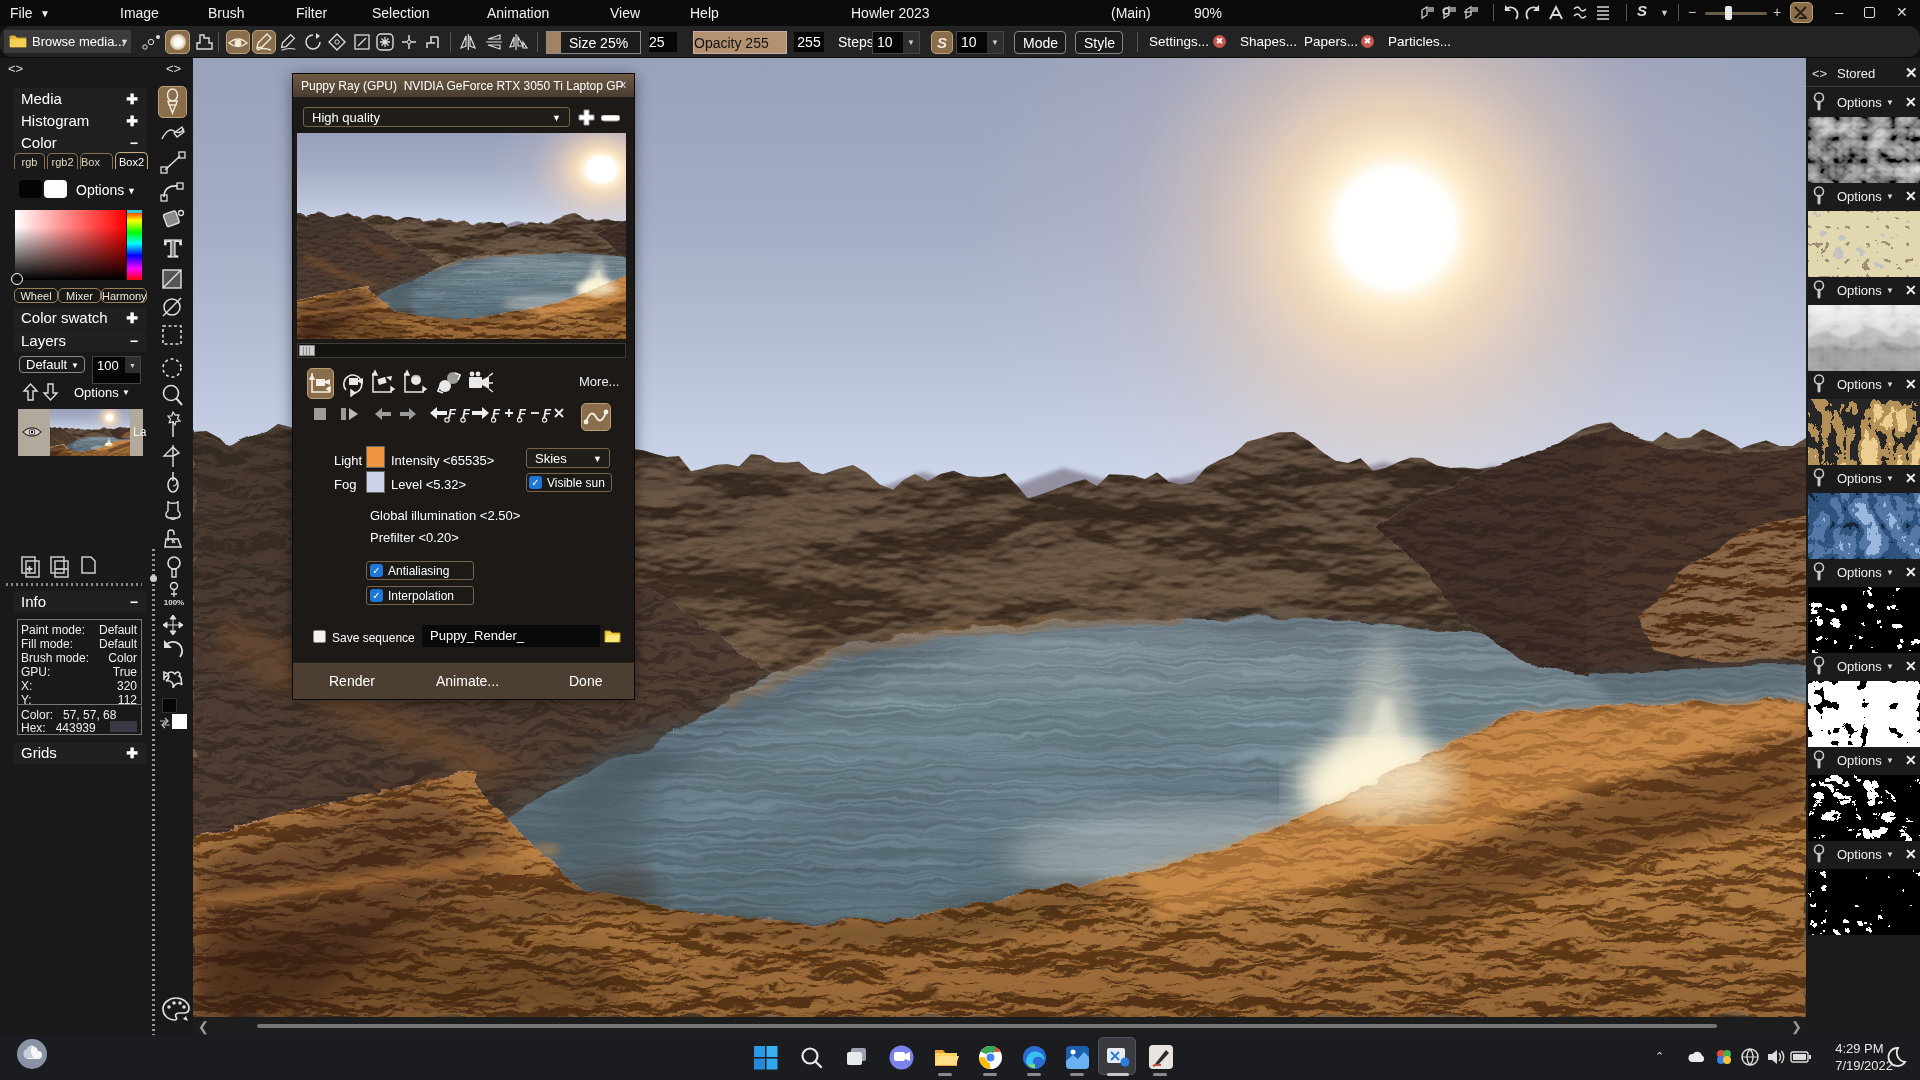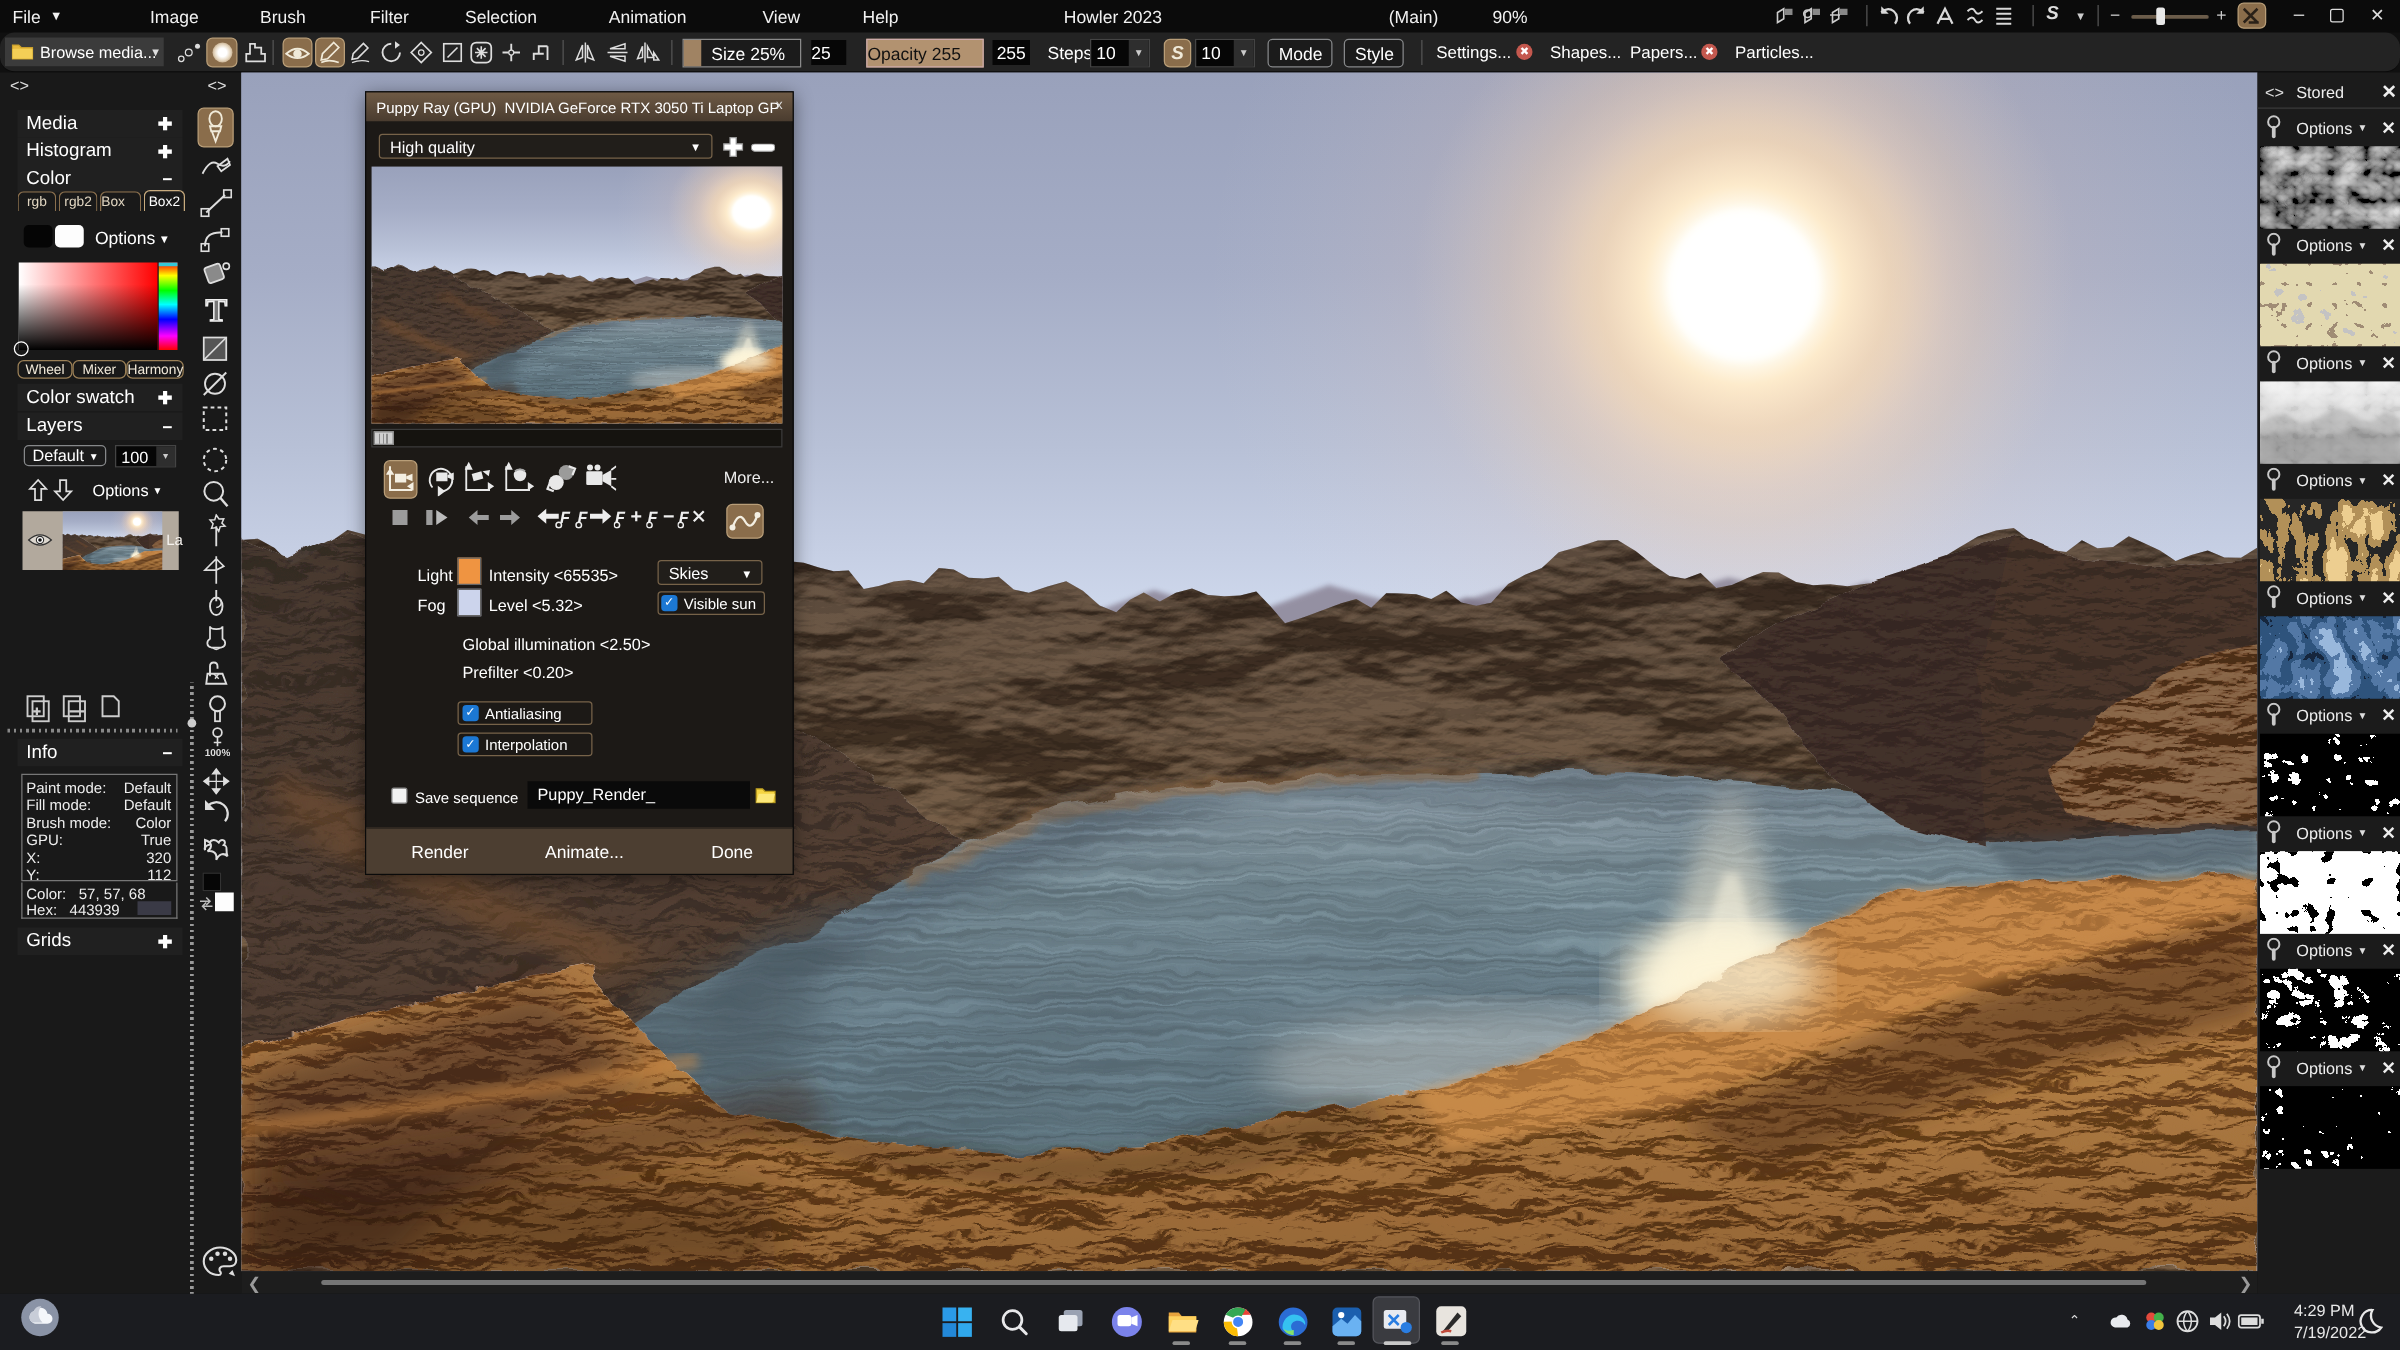--- a/index.html
+++ b/index.html
@@ -193,21 +193,21 @@
     </div>
  <div class="abs" style="left:127px;top:152px;width:15px;height:70px;background:linear-gradient(to bottom,#f00 0%,#ff0 15%,#0f0 32%,#0ff 48%,#00f 65%,#f0f 84%,#f00 100%)">
   <div class="abs" style="left:0;top:0;width:15px;height:3px;background:#35c8d8"></div>
     </div>
  <div class="abs" style="left:14px;top:230px;width:44px;height:15px;border:1px solid #9b8057;border-radius:5px;font-size:11px;color:#f0e8d8;text-align:center;padding-top:1px">Wheel</div>
  <div class="abs" style="left:58px;top:230px;width:43px;height:15px;border:1px solid #9b8057;border-radius:5px;font-size:11px;color:#f0e8d8;text-align:center;padding-top:1px">Mixer</div>
  <div class="abs" style="left:101px;top:230px;width:46px;height:15px;border:1px solid #9b8057;border-radius:5px;font-size:11px;color:#f0e8d8;text-align:center;padding-top:1px">Harmony</div>
  <div class="hdr" style="position:absolute;left:14px;top:249px;margin:0">Color swatch<span class="pm">✚</span></div>
  <div class="hdr" style="position:absolute;left:14px;top:272px;margin:0">Layers<span class="pm">−</span></div>
  <div class="abs dd" style="left:19px;top:298px;width:66px;height:17px;font-size:13px;padding-left:6px">Default <span style="position:absolute;right:5px;top:4px;font-size:8px">▼</span></div>
- <div class="abs" style="left:92px;top:298px;width:49px;height:18px;background:#060606;border:1px solid #444">
+ <div class="abs" style="left:92px;top:298px;width:49px;height:28px;background:#060606;border:1px solid #444">
       <span class="abs" style="left:4px;top:1px;font-size:13px">100</span>
       <div class="abs" style="right:0;top:0;width:15px;height:16px;background:#2e2e2e;color:#ccc;font-size:7px;text-align:center;padding-top:5px">▼</div>
     </div>
  <svg class="abs" style="left:21px;top:324px" width="40" height="20" viewBox="0 0 40 20">
       <path d="M7 18V9H3L9.5 2 16 9h-4v9z" fill="none" stroke="#ddd" stroke-width="1.4"></path>
       <path d="M27 2v9h-4l6.5 7 6.5-7h-4V2z" fill="none" stroke="#ddd" stroke-width="1.4"></path>
     </svg>
  <span class="abs" style="left:74px;top:327px;font-size:13px">Options</span>
     <span class="abs" style="left:122px;top:330px;font-size:8px">▼</span>
  <div class="abs" style="left:18px;top:351px;width:125px;height:47px;background:#b2a99d">

